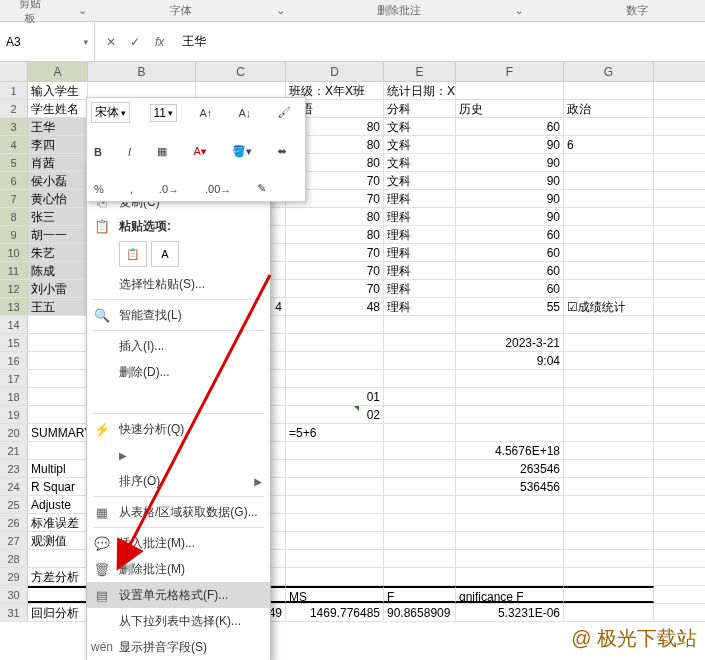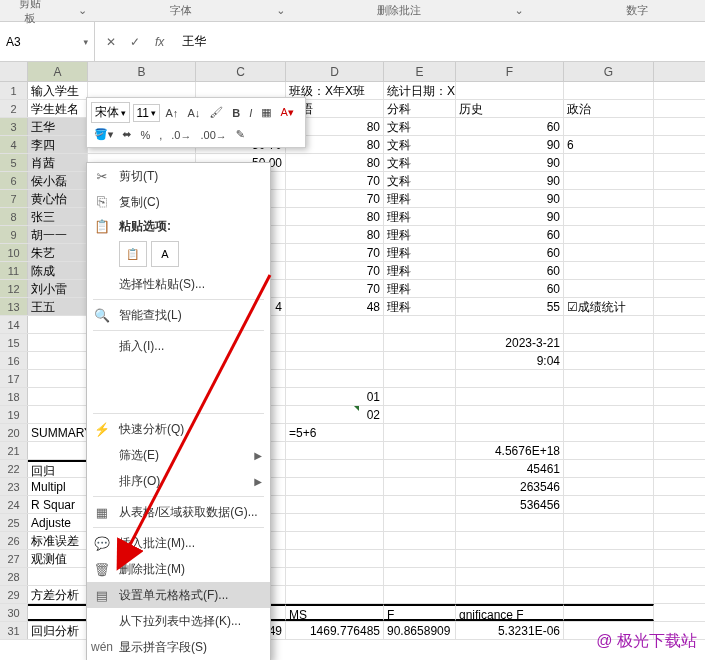--- a/index.html
+++ b/index.html
@@ -24,34 +24,34 @@
 .col-h{border-right:1px solid #ccc;text-align:center;line-height:20px;color:#555;background:#e8e8e8}
 .col-h.sel{background:#d0d8c0}
 .cA{width:60px}.cB{width:108px}.cC{width:90px}.cD{width:98px}.cE{width:72px}.cF{width:108px}.cG{width:90px}
 .grid-body{position:relative}
 .row{display:flex;height:18px;border-bottom:1px solid #e0e0e0}
 .row-h{width:28px;background:#e8e8e8;border-right:1px solid #ccc;text-align:center;line-height:18px;color:#555;font-size:11px}
 .row-h.sel{background:#d0d8c0}
 .cell{border-right:1px solid #e0e0e0;padding:0 3px;line-height:18px;overflow:hidden;white-space:nowrap;text-align:left}
 .cell.num{text-align:right}
 .sel-range{background:#d8d8d8}
-.mini-toolbar{position:absolute;top:97px;left:86px;background:#fff;border:1px solid #ccc;box-shadow:2px 2px 6px rgba(0,0,0,0.25);padding:4px;display:flex;flex-wrap:wrap;width:220px;gap:3px;align-items:center;z-index:10}
+.mini-toolbar{position:absolute;top:97px;left:86px;background:#fff;border:1px solid #ccc;box-shadow:2px 2px 6px rgba(0,0,0,0.25);padding:4px;display:flex;flex-wrap:wrap;width:220px;gap:20px;align-items:center;z-index:10}
 .mt-item{padding:2px 3px;display:flex;align-items:center;color:#444;font-size:11px}
 .mt-sel{border:1px solid #ccc;padding:1px 3px;display:flex;align-items:center;gap:2px;font-size:11px}
 .context-menu{position:absolute;top:162px;left:86px;background:#fff;border:1px solid #c0c0c0;box-shadow:3px 3px 8px rgba(0,0,0,0.3);width:185px;z-index:9}
 .cm-item{display:flex;align-items:center;height:26px;padding:0 8px 0 6px;cursor:pointer;gap:8px}
 .cm-item.highlight{background:#dadada}
 .cm-icon{width:18px;height:18px;display:flex;align-items:center;justify-content:center;color:#666;font-size:13px}
 .cm-label{flex:1;color:#333;font-size:12px}
 .cm-arrow{color:#666;font-size:10px}
 .cm-sep{height:1px;background:#e0e0e0;margin:2px 6px}
 .paste-opts{display:flex;gap:4px;padding:4px 8px 4px 32px}
 .paste-opt{width:28px;height:26px;border:1px solid #ccc;display:flex;align-items:center;justify-content:center;font-size:11px;cursor:pointer}
 .arrow-svg{position:absolute;top:270px;left:100px;z-index:20;pointer-events:none}
-.watermark{position:absolute;bottom:8px;right:8px;color:#a21caf;font-size:16px;z-index:1}
+.watermark{position:absolute;bottom:8px;right:8px;color:#a16207;font-size:20px;z-index:1}
 .green-triangle{position:absolute;width:0;height:0;border-left:5px solid transparent;border-top:5px solid #2a7030}
 .thick-border-top{border-top:2px solid #000}
 .thick-border-bottom{border-bottom:2px solid #000}
 </style>
 </head>
 <body>
 
 <div class="ribbon-labels">
   <span class="rl-clipboard">剪贴板</span>
     <span class="dropdown-arrow">⌄</span>
@@ -291,30 +291,20 @@
         <div class="cell cG"></div>
       </div>
       <div class="row">
         <div class="row-h">21</div>
         <div class="cell cA"></div>
         <div class="cell cB"></div>
         <div class="cell cC"></div>
         <div class="cell cD"></div>
         <div class="cell cE"></div>
         <div class="cell cF num">4.5676E+18</div>
-        <div class="cell cG"></div>
-      </div>
-      <div class="row">
-        <div class="row-h">22</div>
-        <div class="cell cA thick-border-top">回归</div>
-        <div class="cell cB"></div>
-        <div class="cell cC"></div>
-        <div class="cell cD"></div>
-        <div class="cell cE"></div>
-        <div class="cell cF num">45461</div>
         <div class="cell cG"></div>
       </div>
       <div class="row">
         <div class="row-h">23</div>
         <div class="cell cA">Multipl</div>
         <div class="cell cB"></div>
         <div class="cell cC"></div>
         <div class="cell cD"></div>
         <div class="cell cE"></div>
         <div class="cell cF num">263546</div>
@@ -455,32 +445,32 @@
       <span class="cm-icon">🔍</span>
       <span class="cm-label">智能查找(L)</span>
     </div>
   <div class="cm-sep"></div>
   <div class="cm-item">
       <span class="cm-icon"></span>
       <span class="cm-label">插入(I)...</span>
     </div>
   <div class="cm-item">
       <span class="cm-icon"></span>
+      <span class="cm-label">删除(D)...</span>
     </div>
   <div class="cm-item">
       <span class="cm-icon"></span>
     </div>
   <div class="cm-sep"></div>
   <div class="cm-item">
       <span class="cm-icon">⚡</span>
       <span class="cm-label">快速分析(Q)</span>
     </div>
   <div class="cm-item">
       <span class="cm-icon"></span>
-      <span class="cm-label">筛选(E)</span>
       <span class="cm-arrow">▶</span>
     </div>
   <div class="cm-item">
       <span class="cm-icon"></span>
       <span class="cm-label">排序(O)</span>
       <span class="cm-arrow">▶</span>
     </div>
   <div class="cm-sep"></div>
   <div class="cm-item">
       <span class="cm-icon">▦</span>

